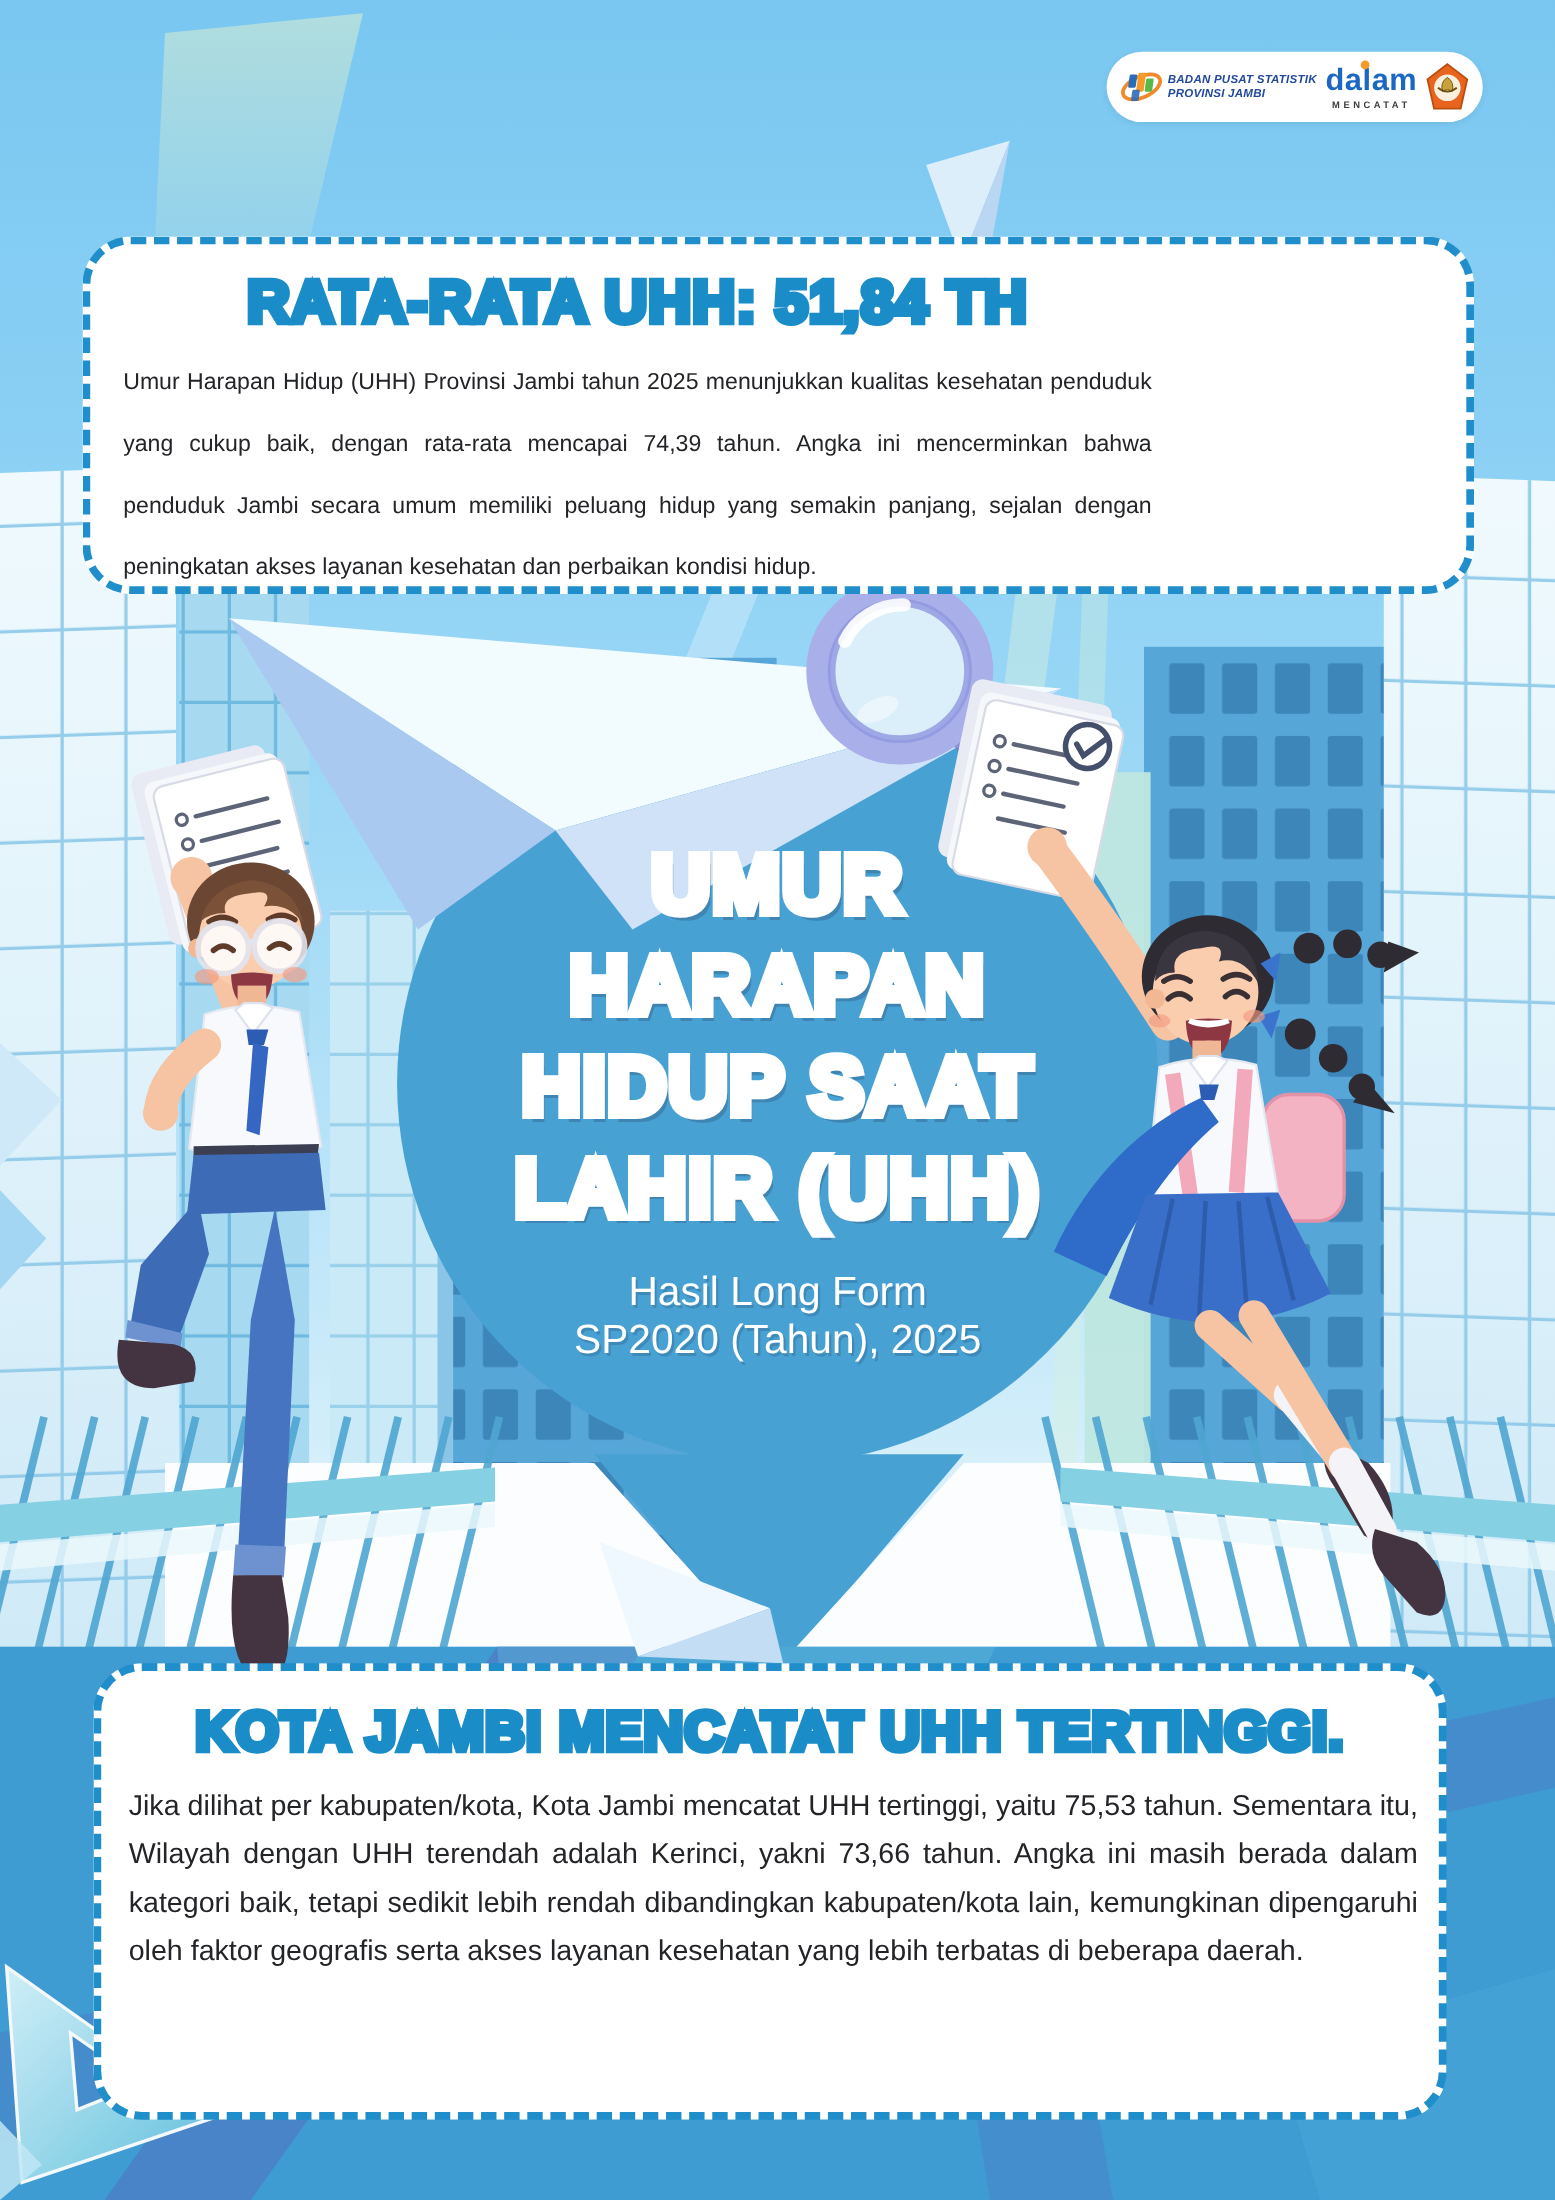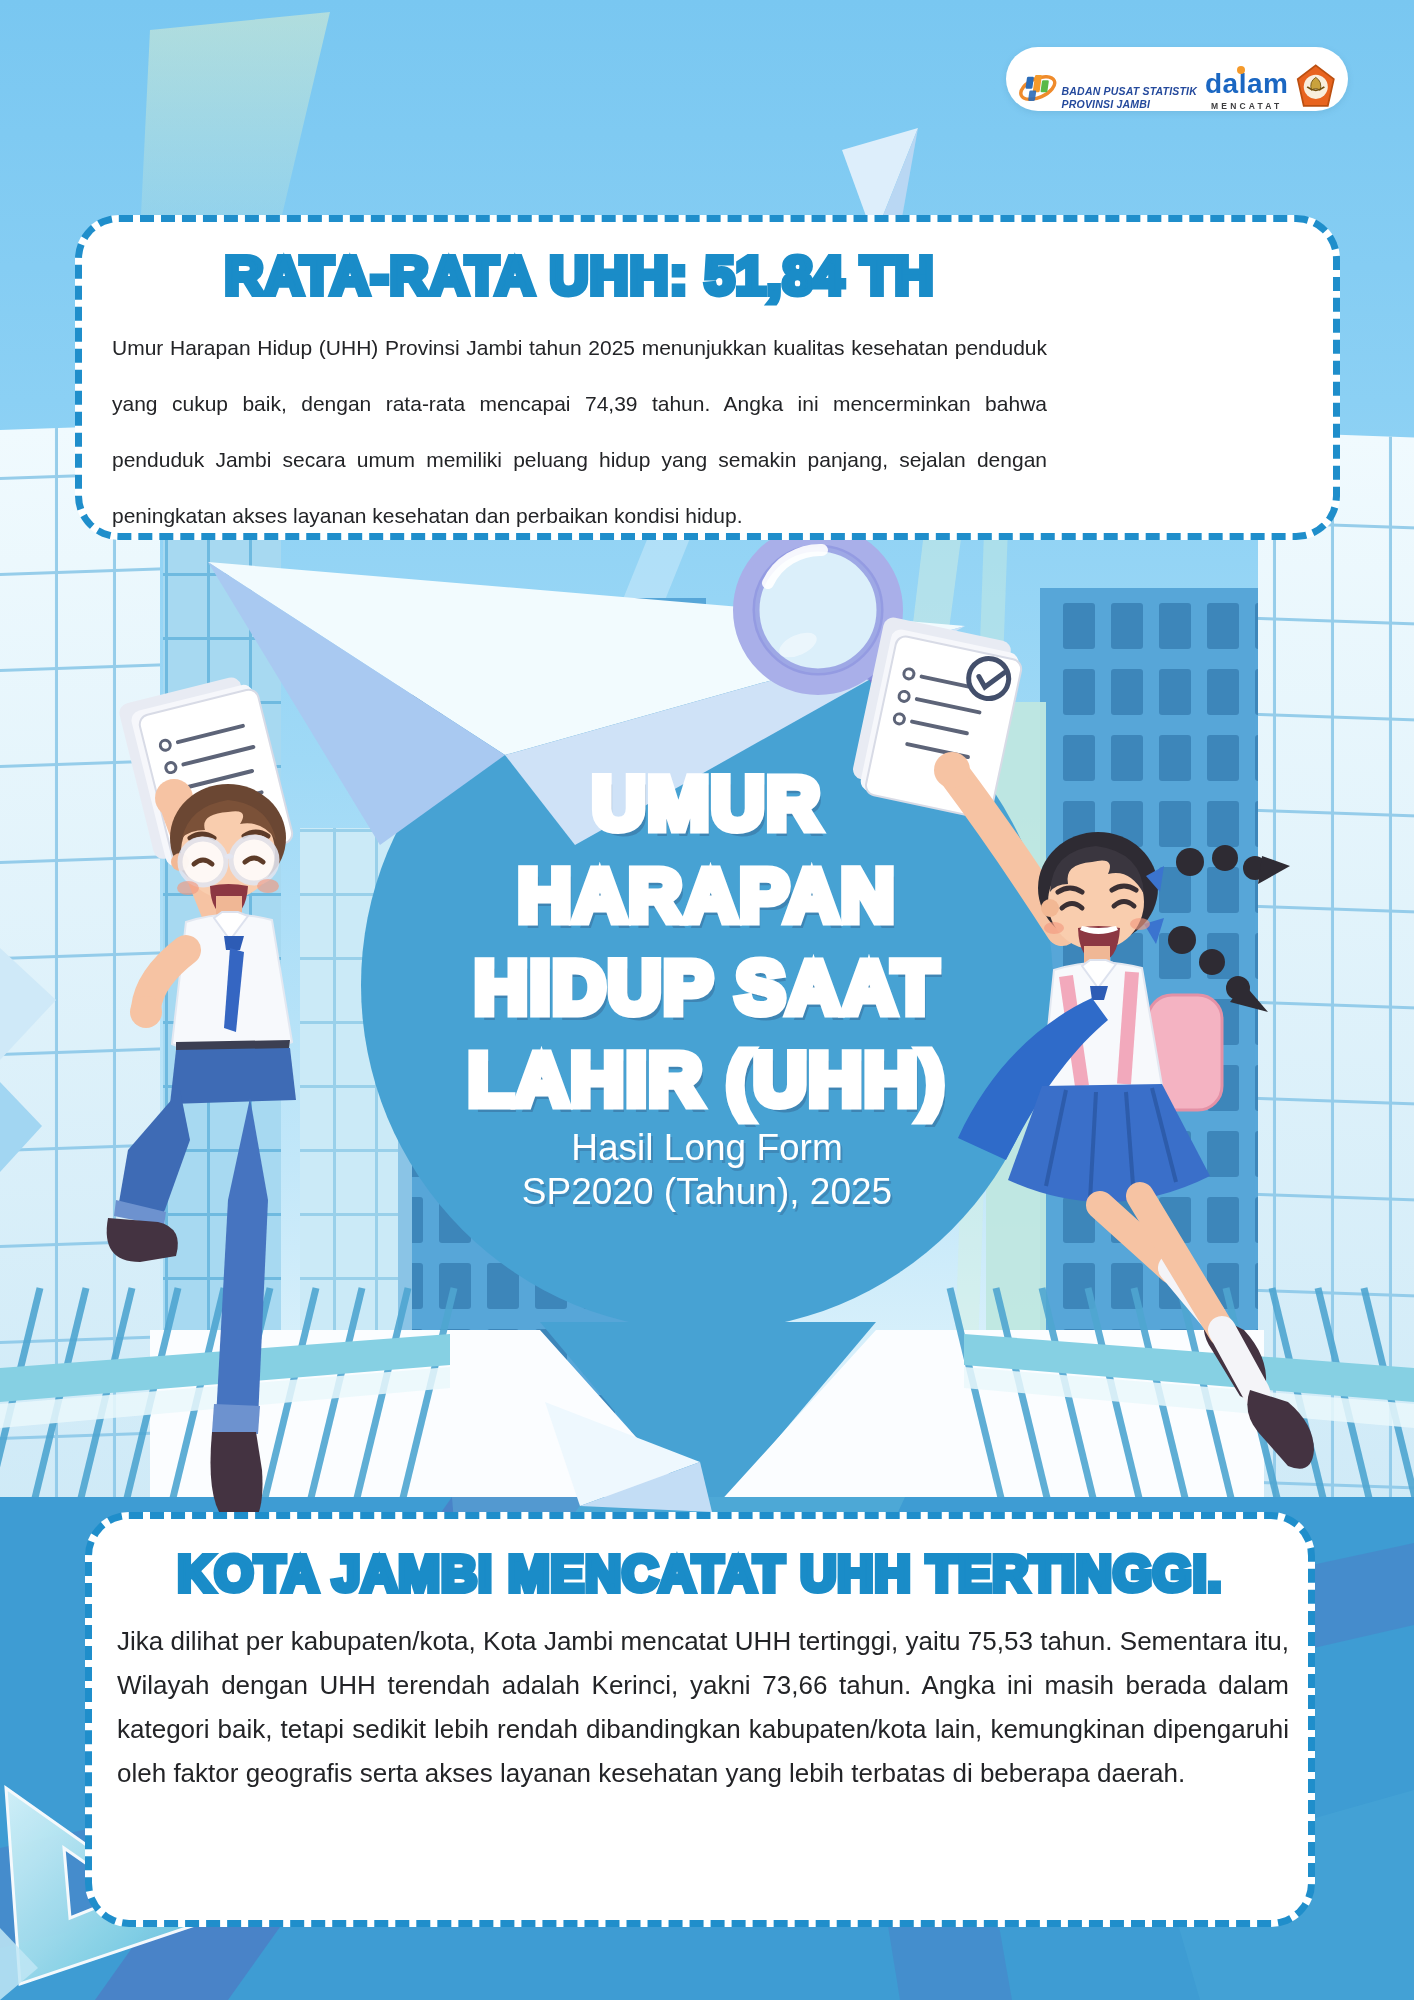--- a/index.html
+++ b/index.html
@@ -6,21 +6,21 @@
   .poster {
     position:relative; width:1414px; height:2000px; overflow:hidden;
     font-family:"Liberation Sans", sans-serif;
     background:linear-gradient(180deg,#79c7f1 0%,#8bd0f4 20%,#9fd9f6 38%,#c2e7f9 58%,#e2f4fc 72%,#eef9fe 80%,#eaf7fd 100%);
   }
   .scene { position:absolute; left:0; top:0; width:1414px; height:2000px; }
 
   
   .logo-pill {
     position:absolute; left:1006px; top:47px; width:342px; height:64px;
-    background:#ffffff; border-radius:32px; display:flex; align-items:flex-end;
+    background:#ffffff; border-radius:32px; display:flex; align-items:center;
     padding:0 12px; gap:4px; box-sizing:border-box;
     box-shadow:0 2px 6px rgba(60,120,160,.18);
   }
   .bps-text { font-size:10.5px; font-weight:bold; font-style:italic; color:#24499c; line-height:1.25; letter-spacing:.2px; white-space:nowrap; }
   .pojok { position:relative; text-align:center; padding:0 4px; }
   .pojok-word { font-size:28px; font-weight:bold; color:#1b67c2; line-height:1; letter-spacing:.5px; }
   .pojok-dot { position:absolute; left:36px; top:-4px; width:8px; height:8px; border-radius:50%; background:#f59a2b; }
   .pojok-sub { font-size:8.5px; font-weight:bold; color:#3d3d3f; letter-spacing:3.2px; margin-top:3px; }
 
   
@@ -38,21 +38,21 @@
   .b-body { font-size:26px; line-height:44px; width:1172px; margin:16px auto 0; }
 
   
   .hero-text { position:absolute; left:362px; top:758px; width:690px; text-align:center; color:#ffffff; }
   .hero-line {
     font-size:74px; line-height:92px; font-weight:bold; letter-spacing:2px;
     -webkit-text-stroke:9px #ffffff;
     text-shadow:5px 7px 0 rgba(47,79,122,.35);
     white-space:nowrap;
   }
-  .hero-sub { font-size:37px; line-height:44px; text-shadow:2px 3px 0 rgba(47,79,122,.3); }
+  .hero-sub { margin-top:26px; font-size:37px; line-height:44px; text-shadow:2px 3px 0 rgba(47,79,122,.3); }
 </style>
 </head>
 <body>
 
 <div class="poster">
 
   <svg class="scene" viewBox="0 0 1414 2000" aria-hidden="true">
     <defs>
       <pattern id="win" width="48" height="66" patternUnits="userSpaceOnUse">
         <rect x="7" y="9" width="32" height="46" rx="3" fill="#3d86ba"></rect>

